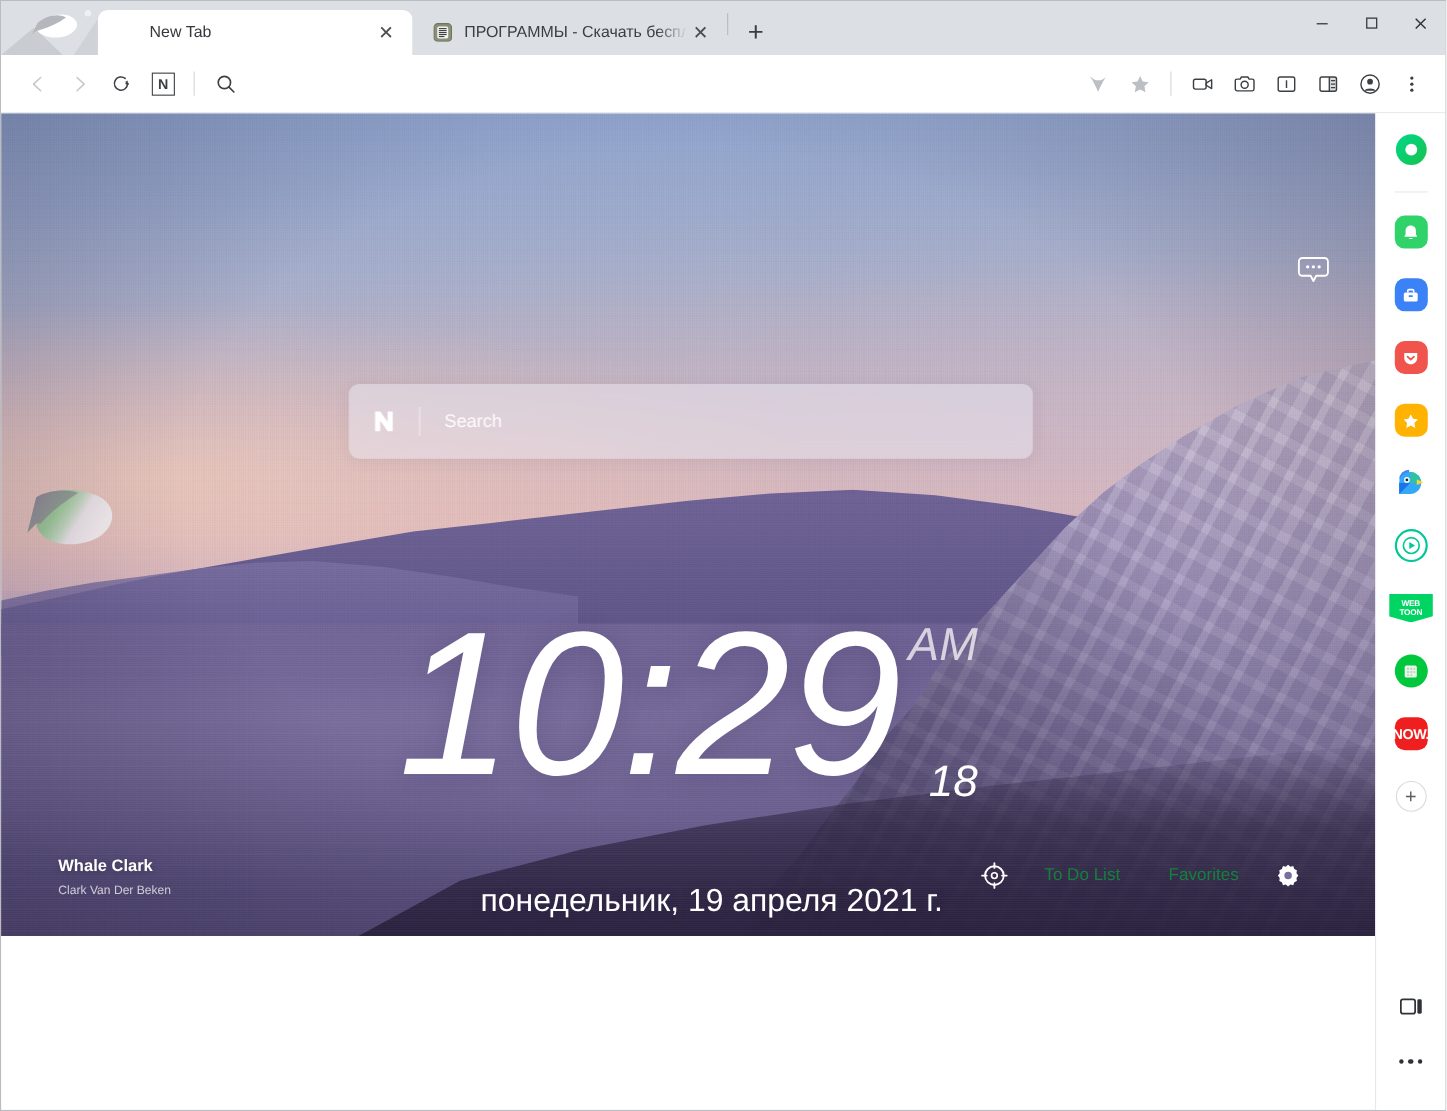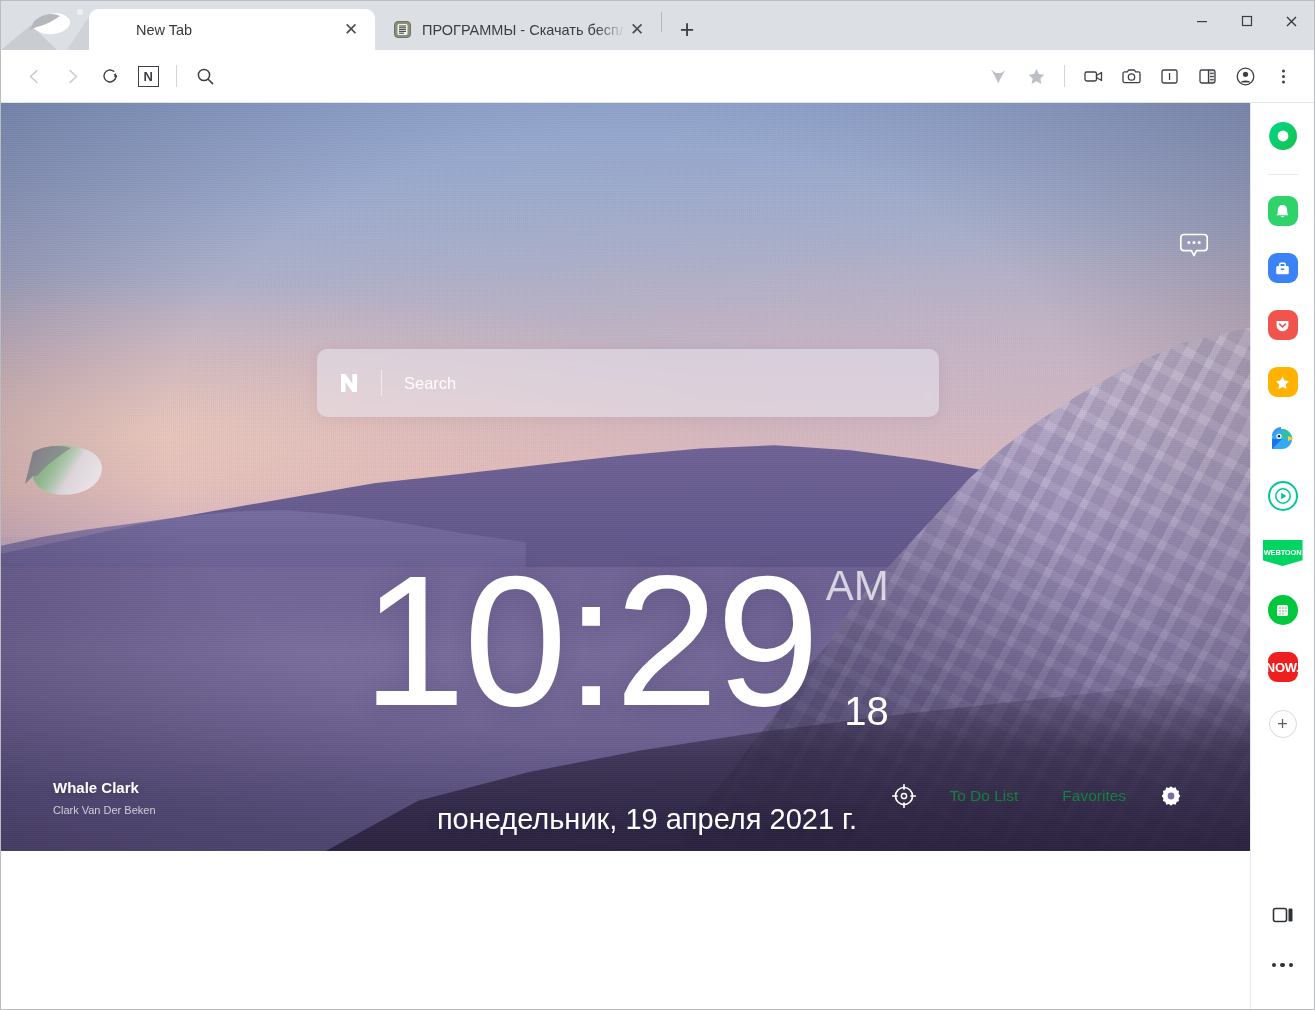--- a/index.html
+++ b/index.html
@@ -351,20 +351,21 @@
     left: 0; right: 0;
     top: 452px;
     text-align: center;
     color: #ffffff;
     user-select: none;
   }
   .clock-inner {
     display: inline-flex;
     align-items: flex-start;
     line-height: 1;
+    font-style: italic;
   }
   .clock-time {
     font-size: 186px;
     font-weight: 300;
     letter-spacing: -2px;
     line-height: 0.92;
     text-shadow: 0 2px 22px rgba(50,40,80,0.18);
   }
   .clock-right {
     display: flex;
@@ -498,21 +499,21 @@
     border-radius: 50%;
     display: flex; align-items: center; justify-content: center;
   }
   .webtoon-badge {
     width: 54px; height: 26px;
     background: #00d564;
     color: #ffffff;
     font-size: 7.5px;
     font-weight: 800;
     line-height: 8.5px;
-    display: flex; flex-direction: row;
+    display: flex; flex-direction: column;
     align-items: center; justify-content: center;
     clip-path: polygon(0 0, 100% 0, 100% 78%, 50% 100%, 0 78%);
     text-align: center;
     letter-spacing: -0.2px;
   }
   .now-badge {
     width: 30px; height: 30px;
     border-radius: 9px;
     background: #f01f1f;
     color: #ffffff;

